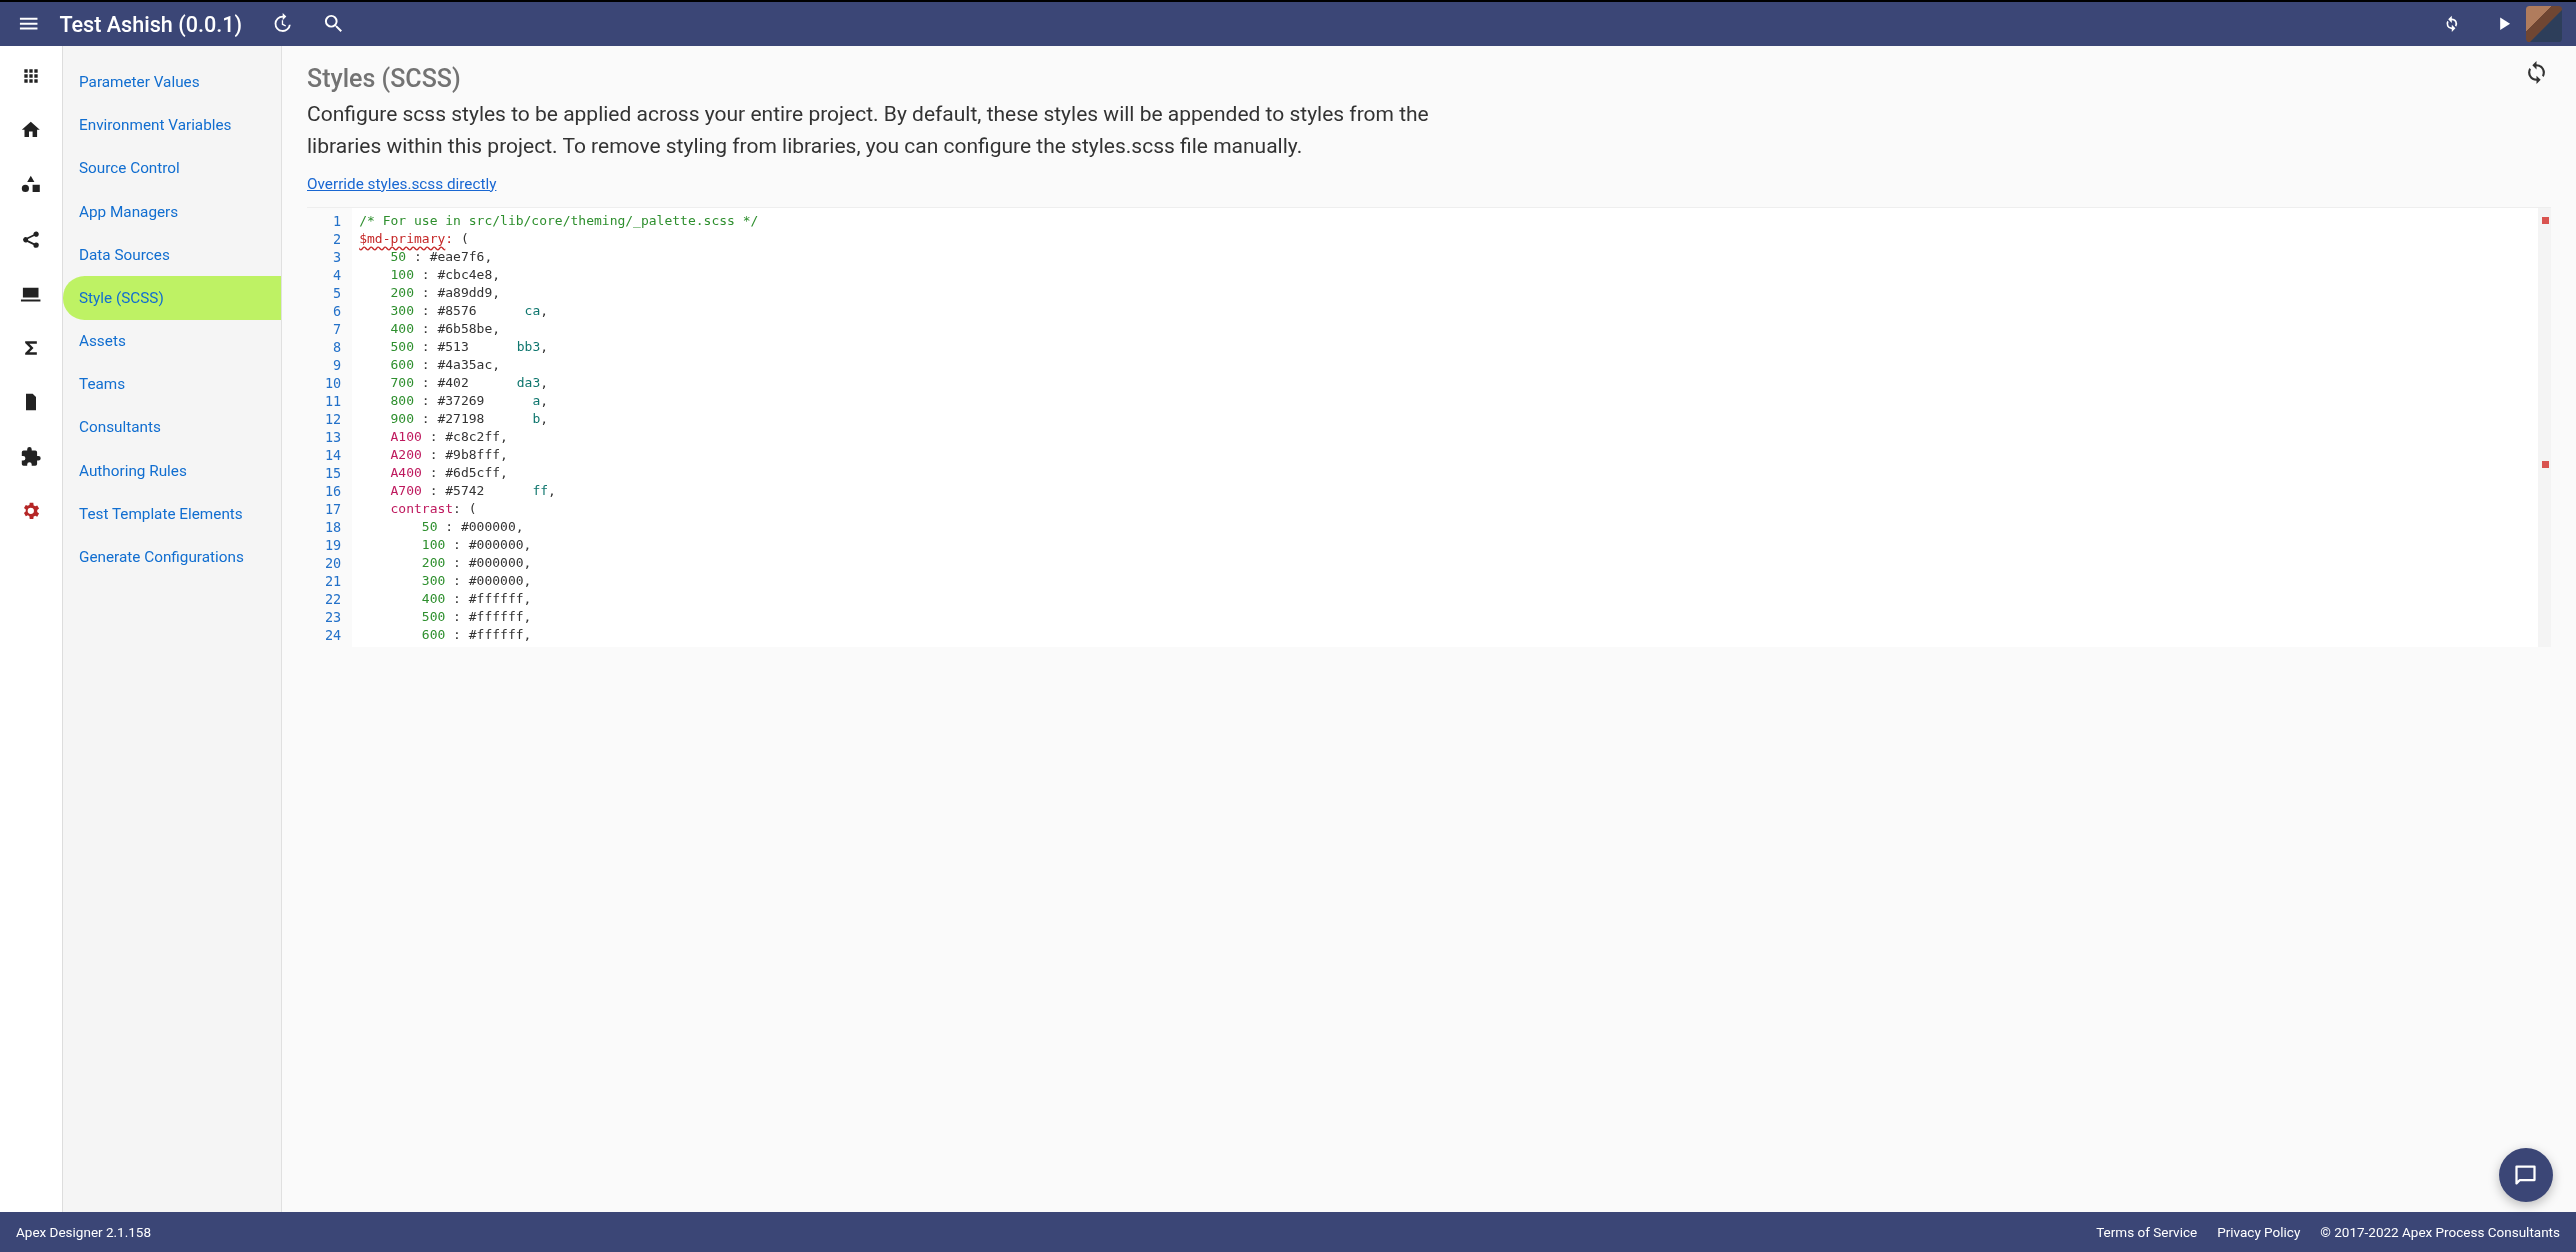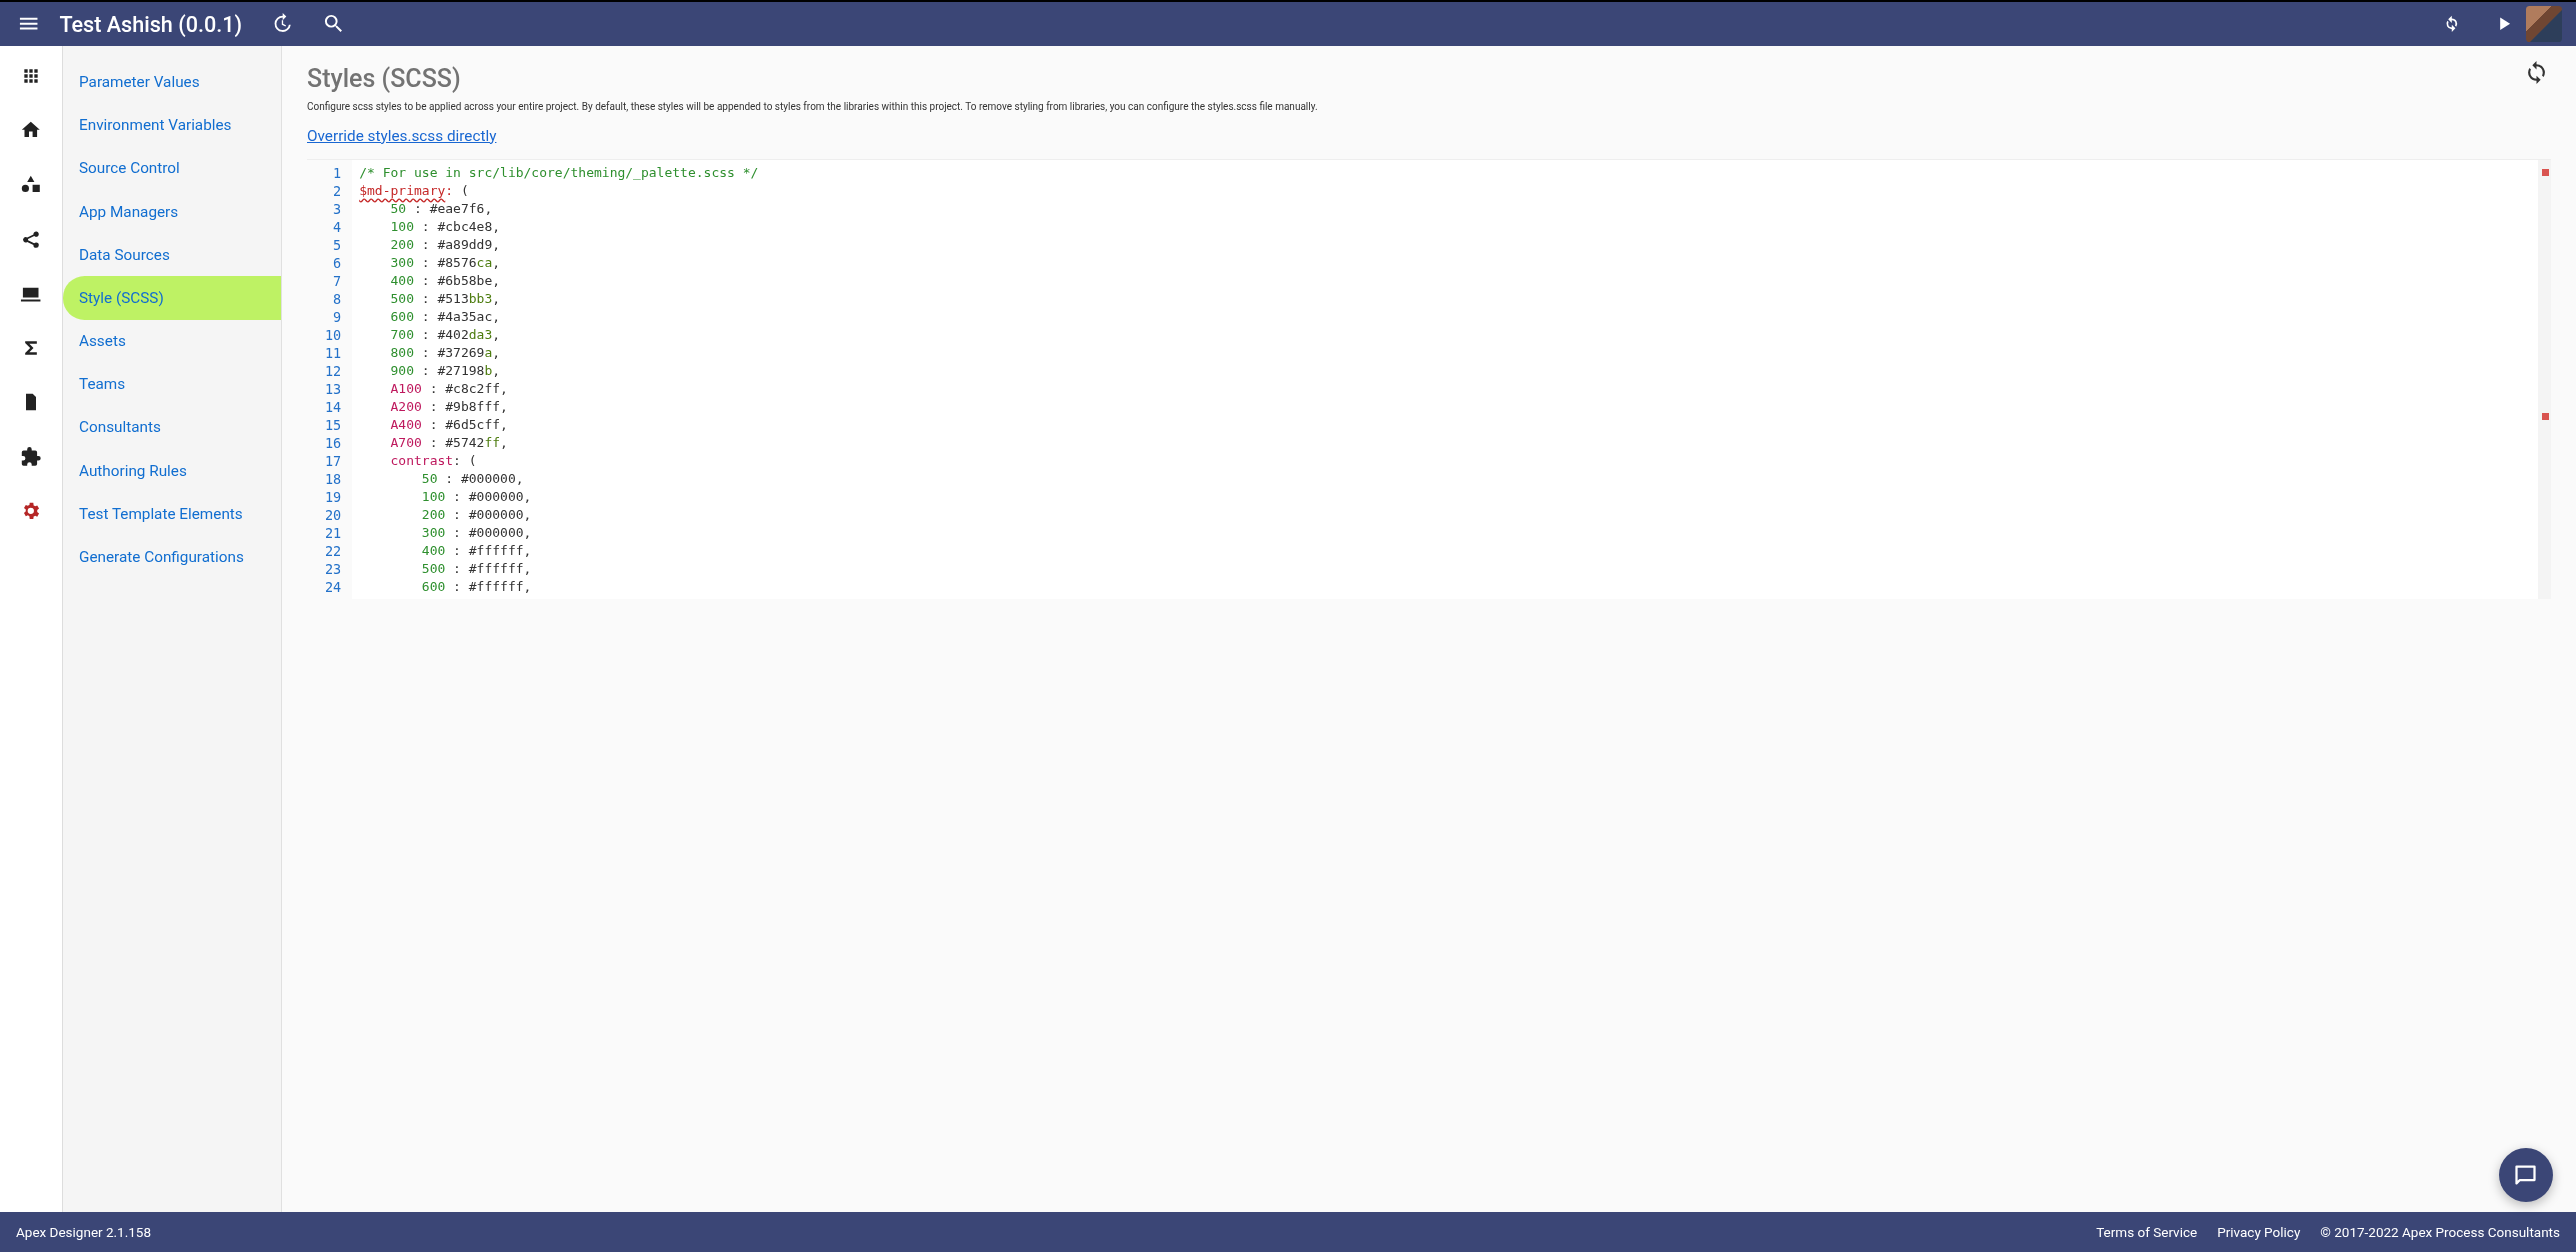--- a/index.html
+++ b/index.html
@@ -54,34 +54,34 @@
     cursor: pointer;
     border-top-left-radius: 21.6px;
     border-bottom-left-radius: 21.6px;
   }
   .sidemenu .item.active { background: #bef264; }
 
   
   .content { flex:1; background:#fafafa; overflow:auto; position:relative; }
   .content-inner { padding: 18px 25px 0 25px; }
   .ctitle { font-size: 25px; font-weight: 500; color: #737373; margin-bottom: 6px; }
-  .cdesc { font-size: 10px; color: #333; margin-bottom: 12.6px; line-height: 1.5; max-width: 1133px; }
+  .cdesc { font-size: 21px; color: #333; margin-bottom: 12.6px; line-height: 1.5; max-width: 1133px; }
   .clink { color: #1967d2; text-decoration: underline; font-size: 15.3px; cursor:pointer; }
   .sync-icon { position:absolute; top:14.4px; right:25px; width:27px; height:27px; cursor:pointer; }
 
   
   .editor-wrap { margin-top: 14.4px; display:flex; border-top:0.9px solid #eee; background:#fff; position:relative; }
   .gutter { width: 45px; text-align: right; padding: 3.6px 10.8px 3.6px 0; color:#2371c9; font-family: Menlo, Consolas, monospace; font-size:13.5px; line-height: 18px; background:#fafafa; }
   .code { flex:1; padding: 3.6px 7.2px; font-family: Menlo, Consolas, monospace; font-size:13px; line-height:18px; white-space:pre; color:#333; }
   .c-comment { color: #2e8f2e; }
   .c-var { color: #c52727; }
   .c-text { color: #333; }
   .c-num { color: #2e8f2e; }
   .c-hex { color: #333; }
-  .c-hexr { color: #4d7c0f; }
+  .c-hexr { color: #0f766e; margin-left: 48px; }
   .c-key { color: #be185d; }
   .underline-red { text-decoration: underline wavy #c52727; text-underline-offset: 2.7px; }
   .minimap { width:12.6px; background: #f4f4f4; position:relative; }
   .minimap .m1 { position:absolute; top:9px; right:1.8px; width:7.2px; height:7.2px; background:#d9534f; }
   .minimap .m2 { position:absolute; top:253px; right:1.8px; width:7.2px; height:7.2px; background:#d9534f; }
 
   
   .footer {
     height: 40px;
     background: #3b4676;

